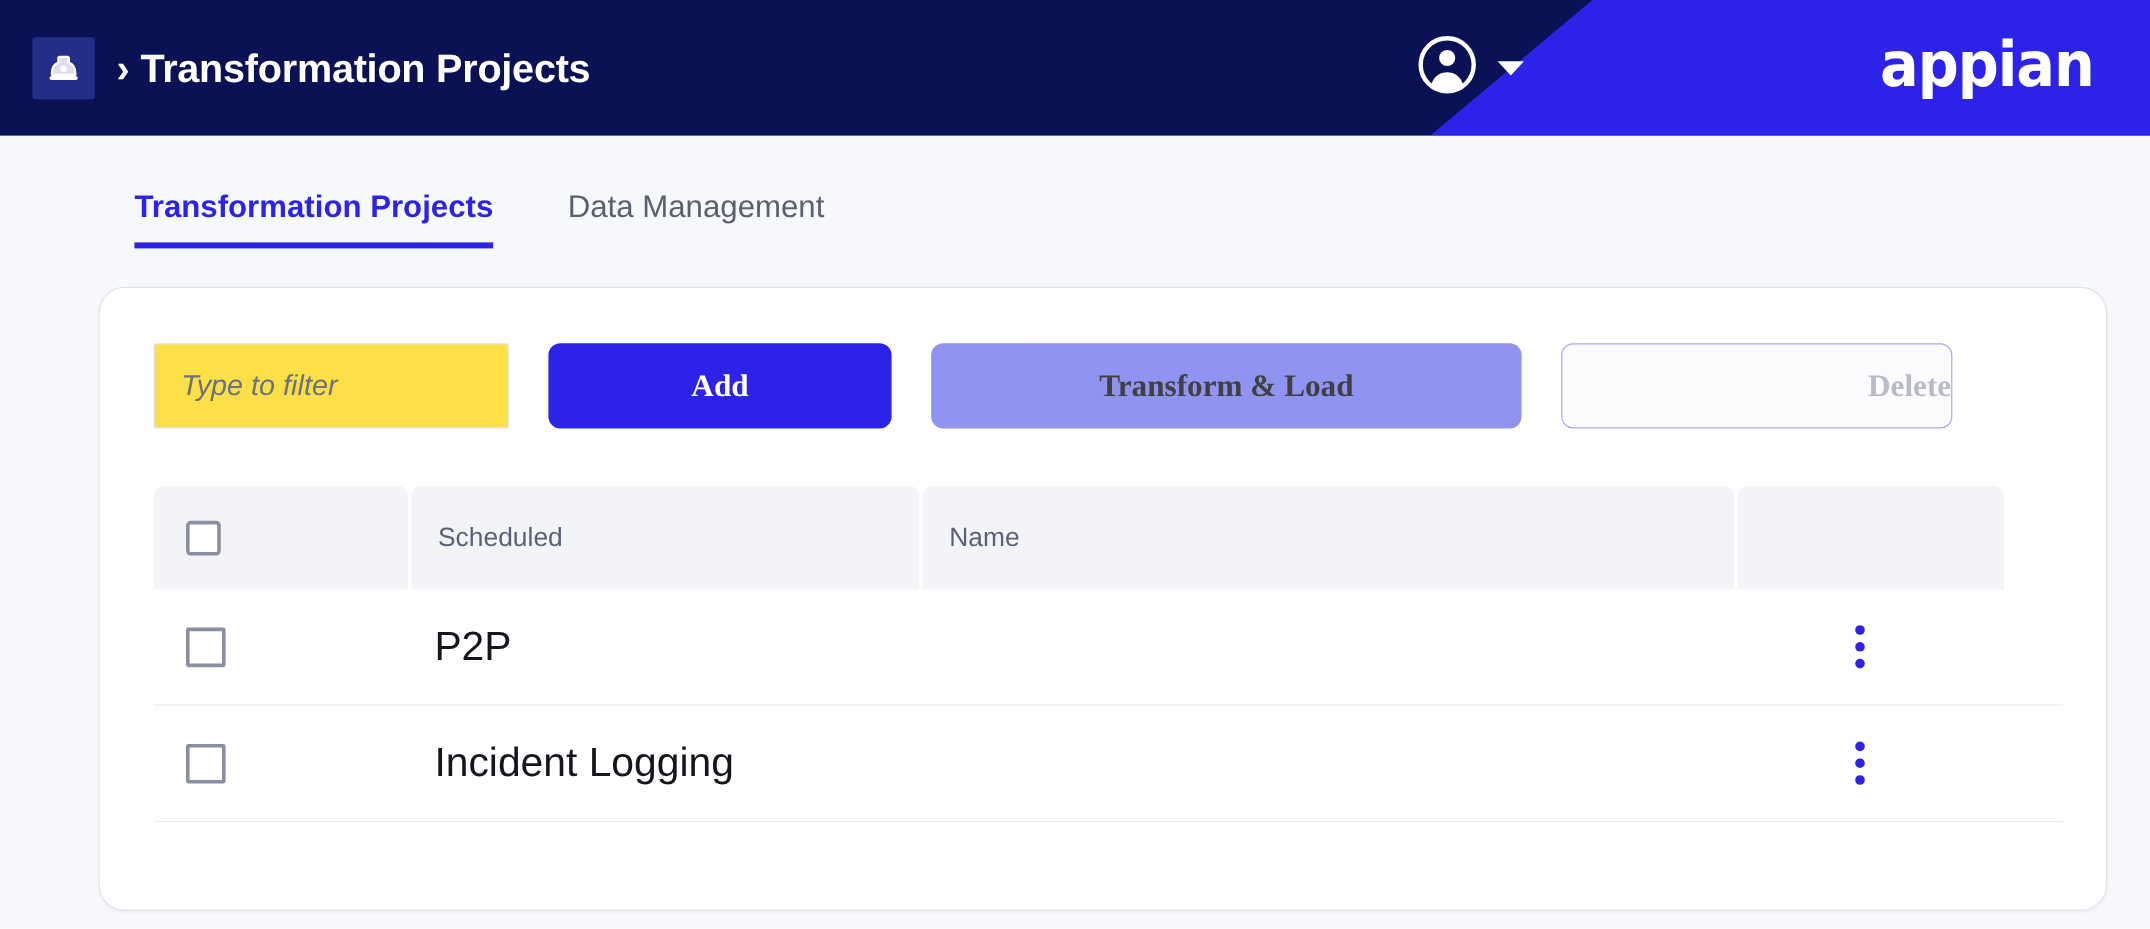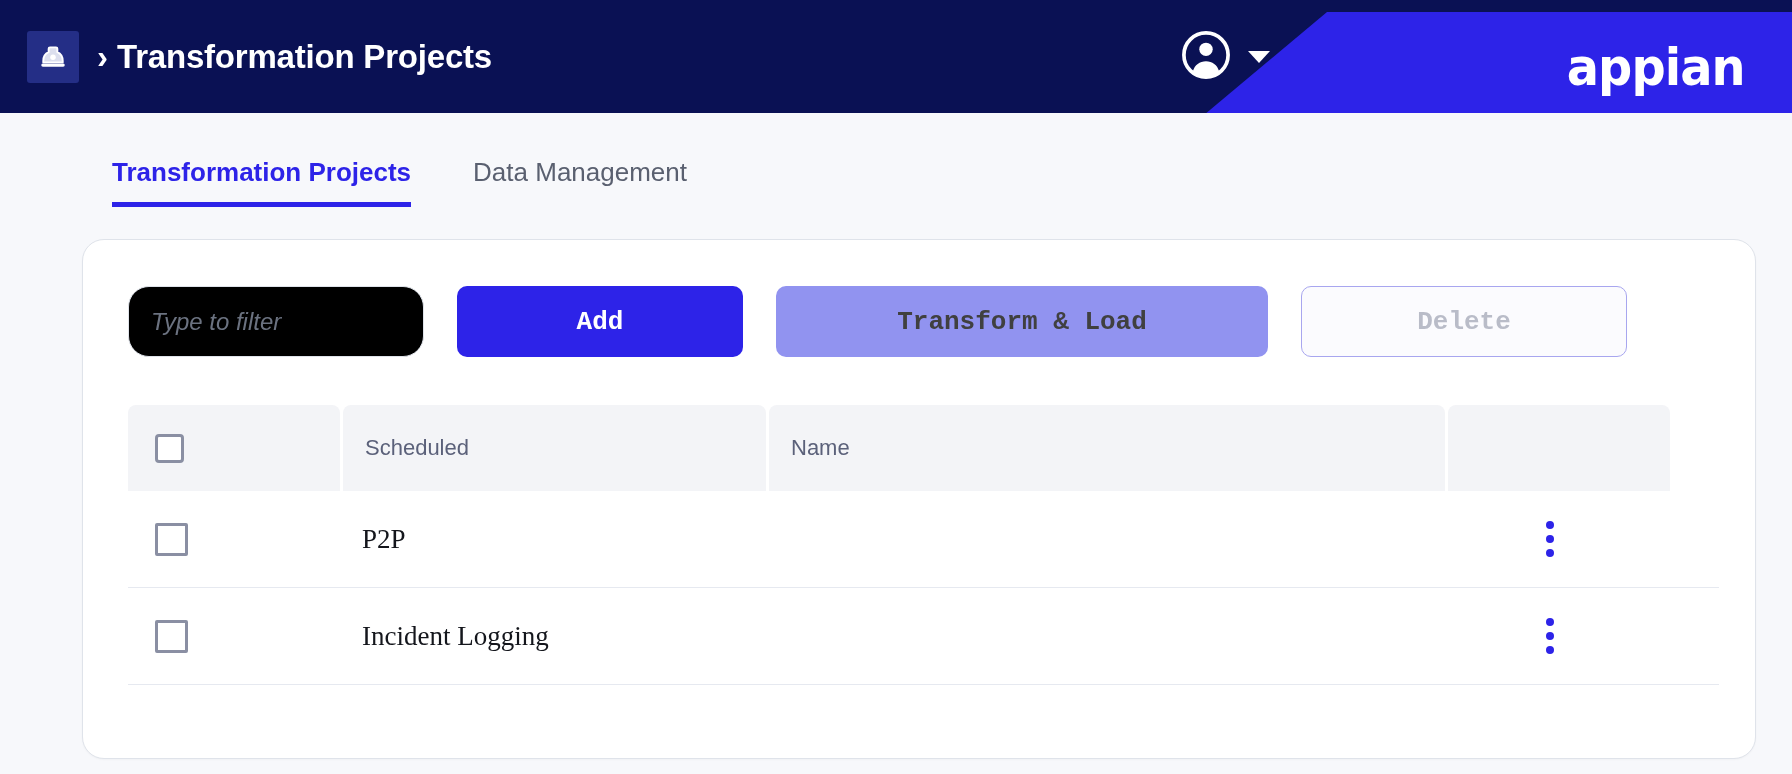--- a/index.html
+++ b/index.html
@@ -31,21 +31,20 @@
     top: 0;
     right: 0;
     width: 600px;
     height: 113px;
     background: #2d23e8;
     clip-path: polygon(135px 0, 100% 0, 100% 100%, 0 100%);
     display: flex;
     align-items: center;
     justify-content: flex-end;
     padding-right: 40px;
-    margin-top: 12px;
   }
 
   .brand-logo {
     color: #ffffff;
     font-size: 52px;
     font-weight: 700;
     letter-spacing: -1px;
     line-height: 1;
     font-family: "DejaVu Sans", sans-serif;
     transform: scaleX(0.92);
@@ -146,42 +145,42 @@
   .toolbar {
     display: flex;
     align-items: center;
     gap: 33px;
   }
 
   .filter-input {
     width: 296px;
     height: 71px;
     border: 1px solid #dfe3ea;
-    border-radius: 21px;
-    background: #000000;
+    border-radius: 2px;
+    background: #fde047;
     padding: 0 22px;
     font-size: 24px;
     font-style: italic;
     color: #6b7280;
     font-family: "Liberation Sans", sans-serif;
     outline: none;
   }
   .filter-input::placeholder {
     color: #6b7280;
     font-style: italic;
     opacity: 1;
   }
 
   .btn {
     height: 71px;
     border-radius: 10px;
     border: none;
     font-size: 26px;
     font-weight: 700;
-    font-family: Liberation Mono, monospace;
+    font-family: Liberation Serif, serif;
     cursor: pointer;
     display: flex;
     align-items: center;
     justify-content: center;
     white-space: nowrap;
   }
 
   .btn-add {
     width: 286px;
     background: #2d23e8;
@@ -192,20 +191,21 @@
     width: 492px;
     background: #9193f0;
     color: #404040;
   }
 
   .btn-delete {
     width: 326px;
     background: #fbfbfe;
     color: #b9bcc8;
     border: 1.5px solid #a8a6ef;
+    justify-content: flex-end;
   }
 
   
   .table {
     margin-top: 48px;
   }
 
   .thead {
     display: flex;
     gap: 3px;
@@ -240,21 +240,21 @@
   .tr {
     display: flex;
     align-items: center;
     height: 97px;
     border-bottom: 1px solid #e6e9f0;
   }
   .tr:last-child { border-bottom: 1px solid #e6e9f0; }
 
   .td { display: flex; align-items: center; height: 100%; }
   .td.col-check { width: 212px; padding-left: 27px; }
-  .td.col-name  { width: 676px; padding-left: 22px; font-size: 27px; color: #14161c; font-family: Liberation Serif, serif; }
+  .td.col-name  { width: 676px; padding-left: 22px; font-size: 34px; color: #14161c; }
   .td.col-sched { width: 423px; }
   .td.col-menu  { width: 222px; justify-content: center; }
 
   .checkbox-row {
     width: 33px;
     height: 33px;
     border: 3px solid #8a8fa3;
     border-radius: 2px;
     background: #ffffff;
     cursor: pointer;

